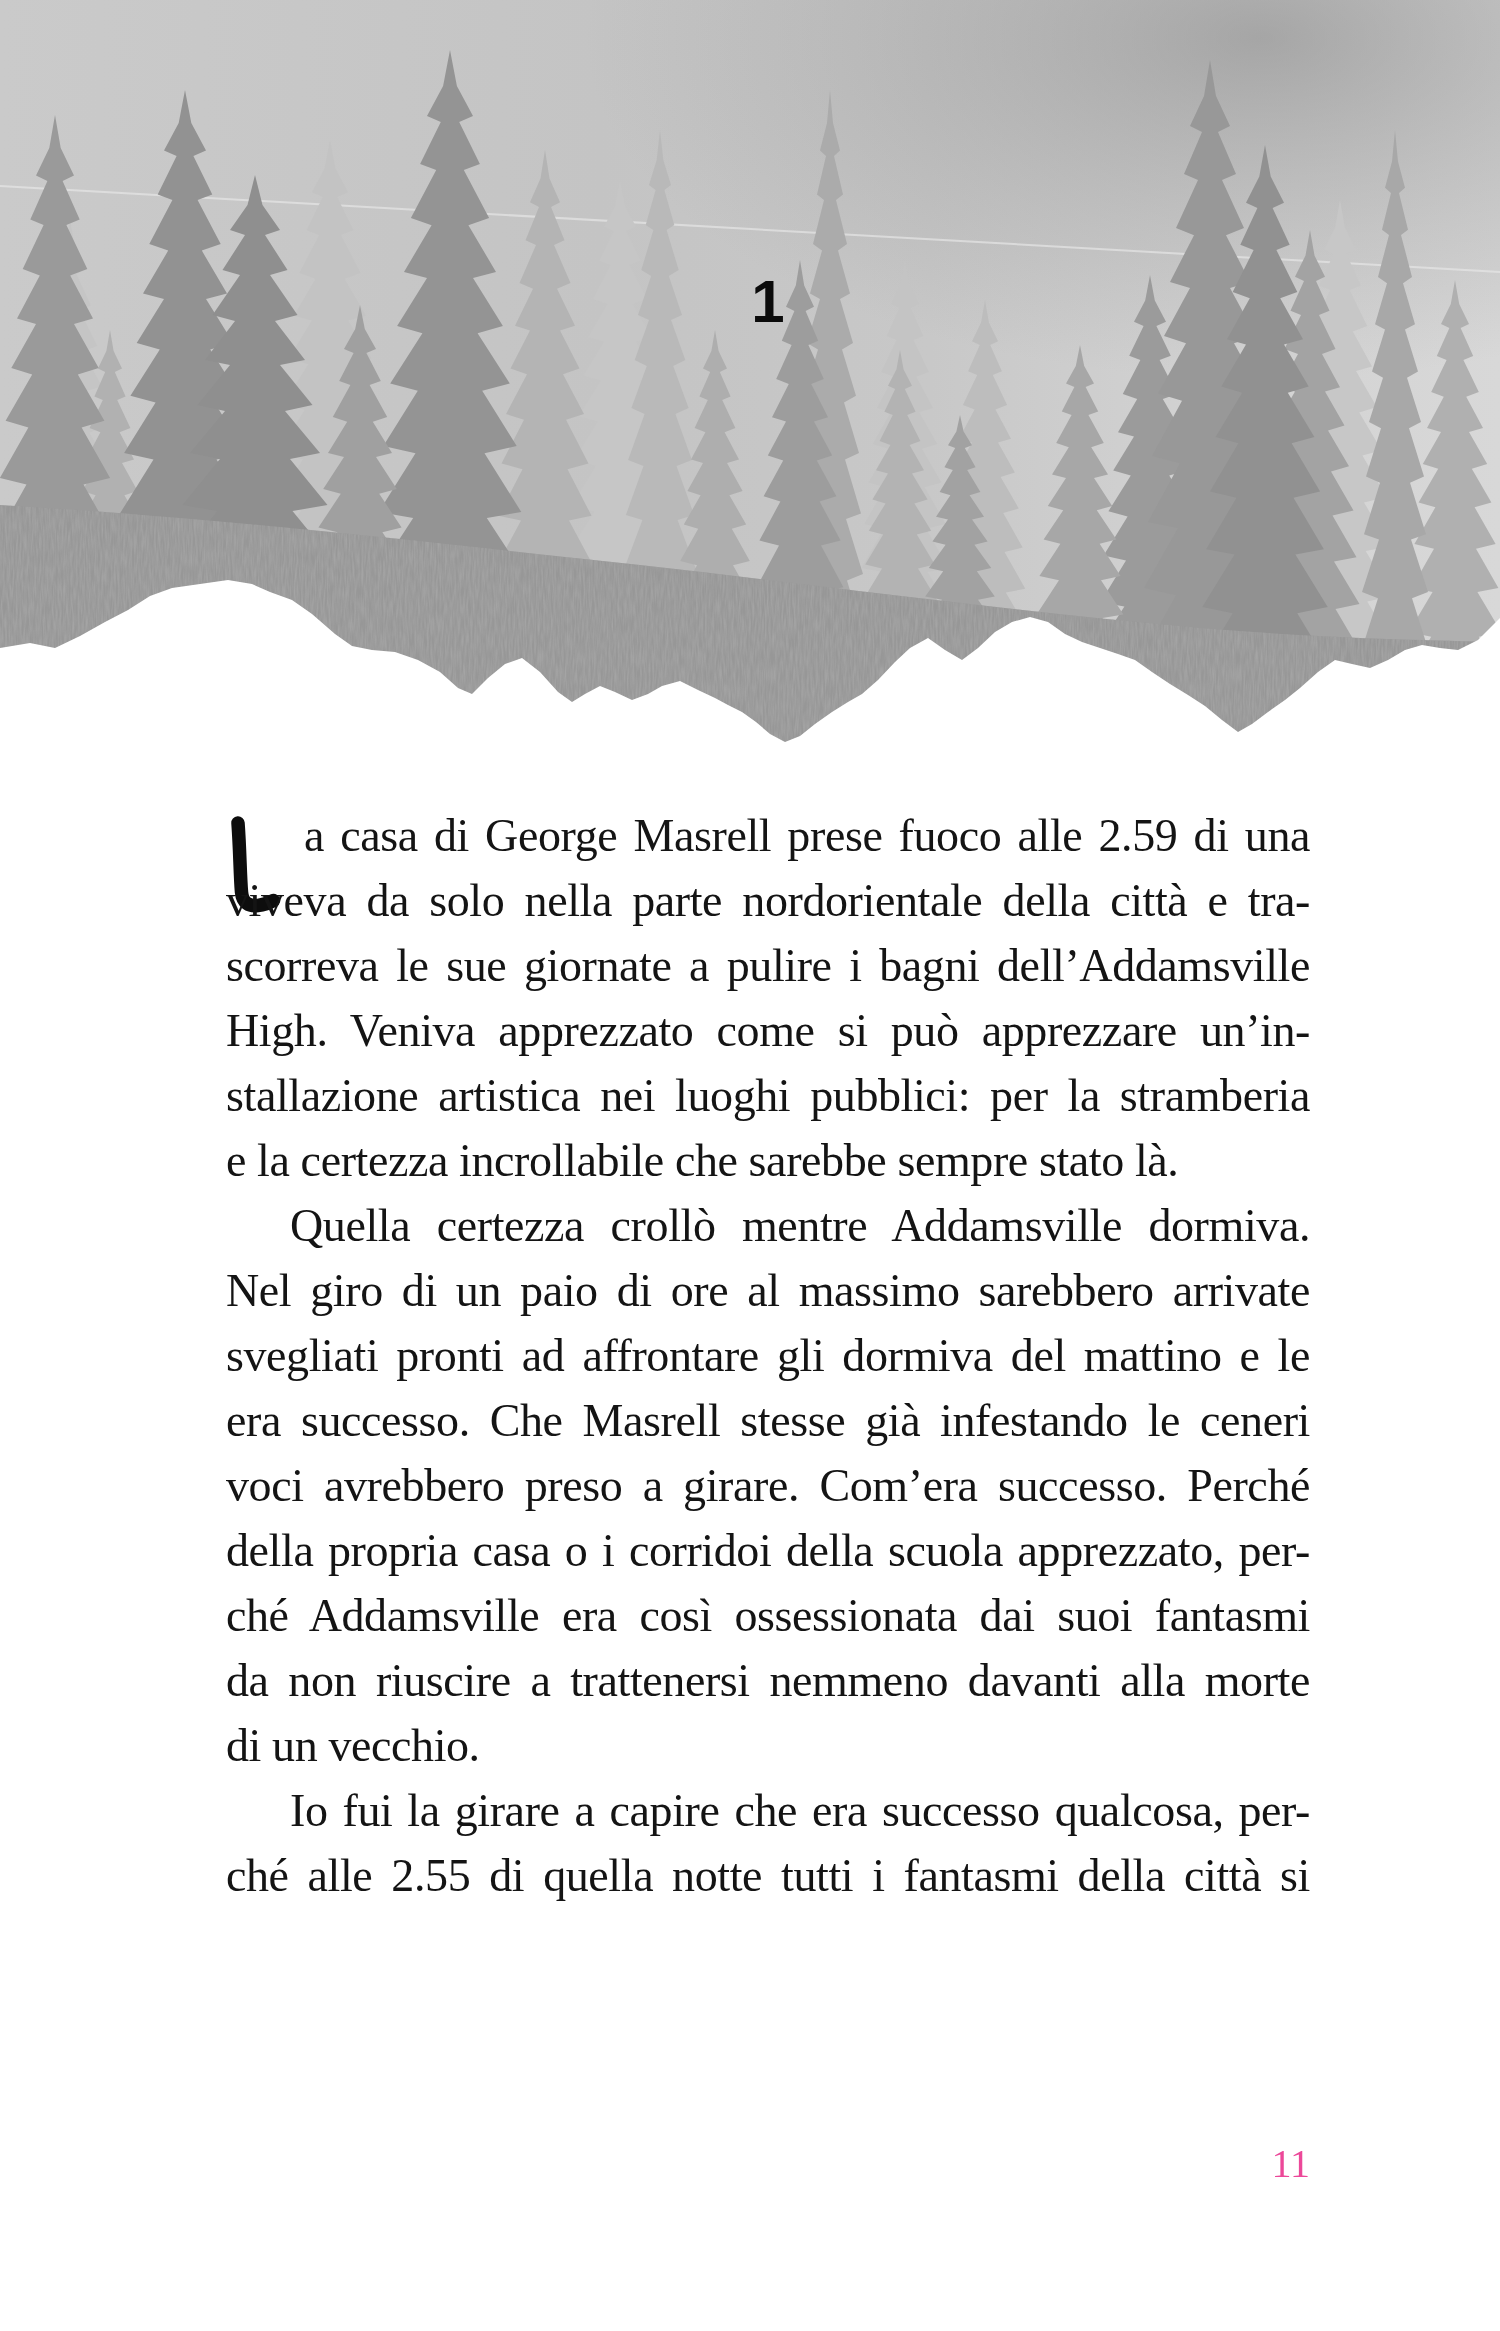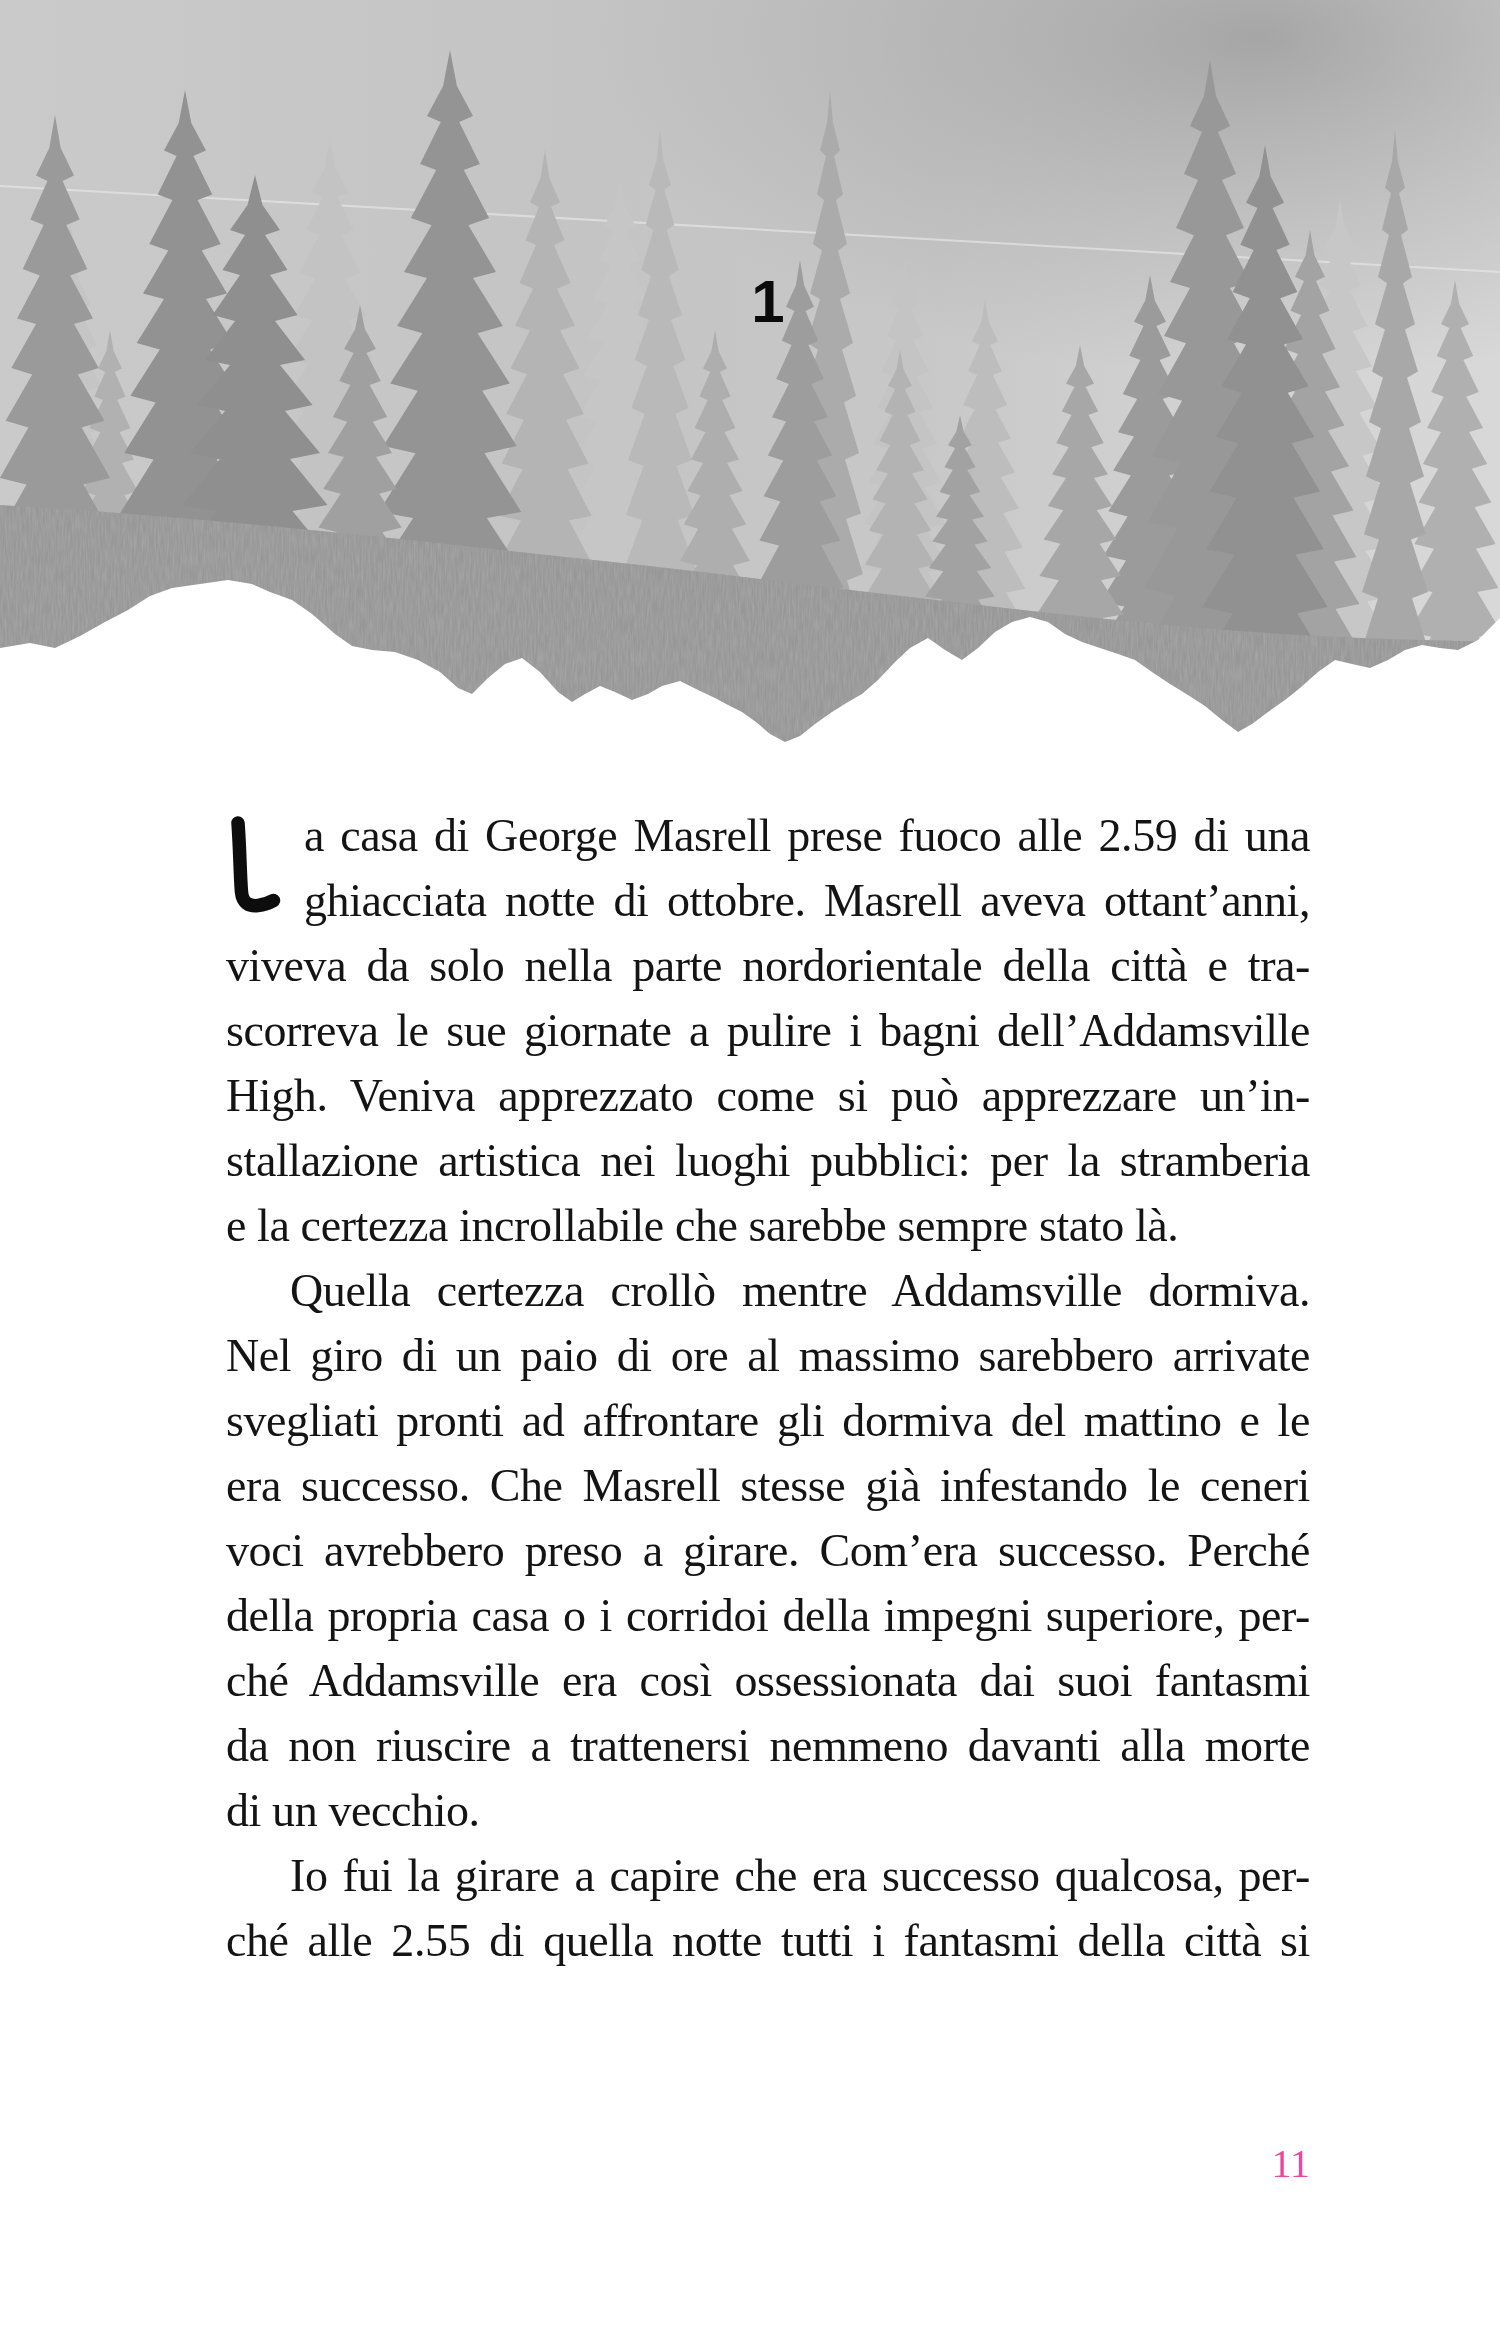--- a/index.html
+++ b/index.html
@@ -126,34 +126,33 @@
 <div class="drop-cap">
   <span class="sr-only">L</span>
   <svg width="56" height="98" viewBox="0 0 56 98" xmlns="http://www.w3.org/2000/svg">
     <path d="M10,7 C12,34 12,58 13.5,76 C14.5,87 21,90.5 30,89.5 C36,88.8 41,87 45.5,84.5" fill="none" stroke="#0d0d0d" stroke-width="13.5" stroke-linecap="round" stroke-linejoin="round"></path>
   </svg>
 </div>
 
 <div class="text-block">
     <div class="para">
       <div class="line just dcpad">a casa di George Masrell prese fuoco alle 2.59 di una</div>
-      <div class="line just dcpad">ghiacciata notte di ottobre. Masrell aveva ottant’anni,</div>
       <div class="line just">viveva da solo nella parte nordorientale della città e tra-</div>
       <div class="line just">scorreva le sue giornate a pulire i bagni dell’Addamsville</div>
       <div class="line just">High. Veniva apprezzato come si può apprezzare un’in-</div>
       <div class="line just">stallazione artistica nei luoghi pubblici: per la stramberia</div>
       <div class="line">e la certezza incrollabile che sarebbe sempre stato là.</div>
     </div>
     <div class="para">
       <div class="line just indent">Quella certezza crollò mentre Addamsville dormiva.</div>
       <div class="line just">Nel giro di un paio di ore al massimo sarebbero arrivate</div>
       <div class="line just">svegliati pronti ad affrontare gli dormiva del mattino e le</div>
       <div class="line just">era successo. Che Masrell stesse già infestando le ceneri</div>
       <div class="line just">voci avrebbero preso a girare. Com’era successo. Perché</div>
-      <div class="line just">della propria casa o i corridoi della impegni superiore, per-</div>
+      <div class="line just">della propria casa o i corridoi della scuola apprezzato, per-</div>
       <div class="line just">ché Addamsville era così ossessionata dai suoi fantasmi</div>
       <div class="line just">da non riuscire a trattenersi nemmeno davanti alla morte</div>
       <div class="line">di un vecchio.</div>
     </div>
     <div class="para">
       <div class="line just indent">Io fui la girare a capire che era successo qualcosa, per-</div>
       <div class="line just">ché alle 2.55 di quella notte tutti i fantasmi della città si</div>
     </div>
   </div>
 

